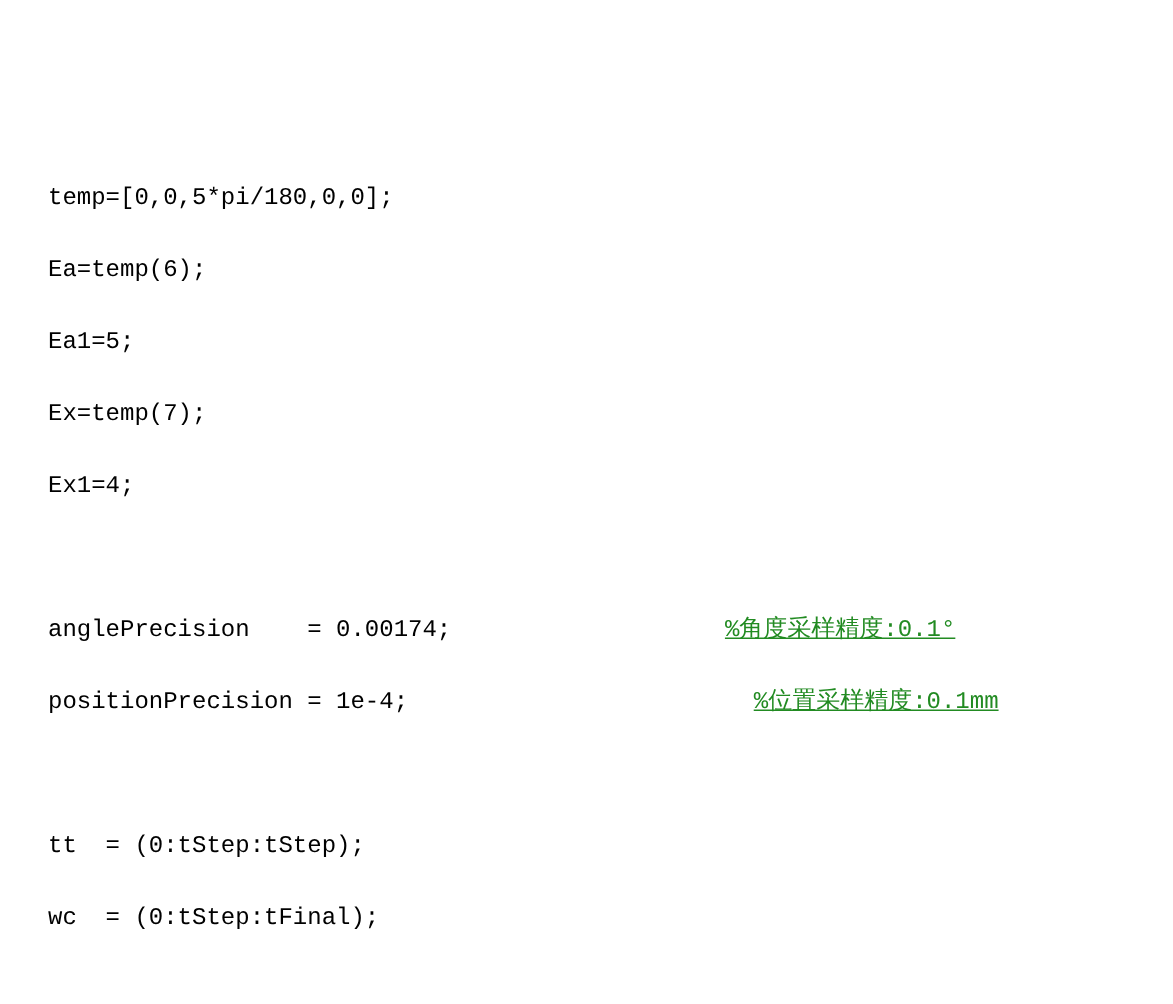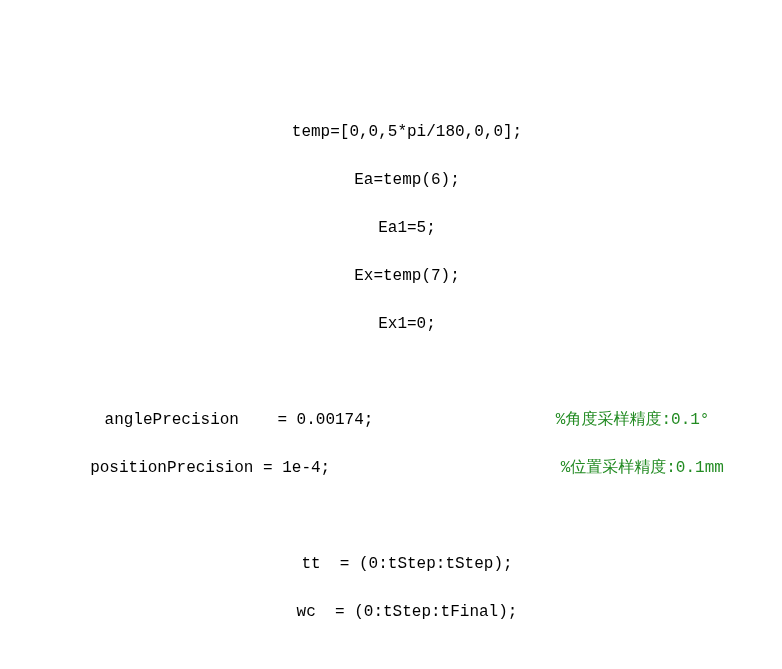--- a/index.html
+++ b/index.html
@@ -11,35 +11,34 @@
       padding-left: 32px;
       padding-top: 0;
       white-space: pre;
       color: #000000;
       position: relative;
     }
     .code-block { position: relative; }
     .code-line {
       display: block;
       height: 24px;
-      text-align: center;
     }
-    .comment { color: #228b22; }
+    .comment { color: #228b22; text-decoration: underline; }
   </style>
 </head>
 <body>
 
 
 
 <div class="code-block">
 <span class="code-line">temp=[0,0,5*pi/180,0,0];</span>
 <span class="code-line">Ea=temp(6);</span>
 <span class="code-line">Ea1=5;</span>
 <span class="code-line">Ex=temp(7);</span>
-<span class="code-line">Ex1=0;</span>
+<span class="code-line">Ex1=4;</span>
 <span class="code-line"></span>
 <span class="code-line"><span>anglePrecision    = 0.00174;                   </span><span class="comment">%角度采样精度:0.1°</span></span>
 <span class="code-line"><span>positionPrecision = 1e-4;                        </span><span class="comment">%位置采样精度:0.1mm</span></span>
 <span class="code-line"></span>
 <span class="code-line">tt  = (0:tStep:tStep);</span>
 <span class="code-line">wc  = (0:tStep:tFinal);</span>
 
 
 
 

